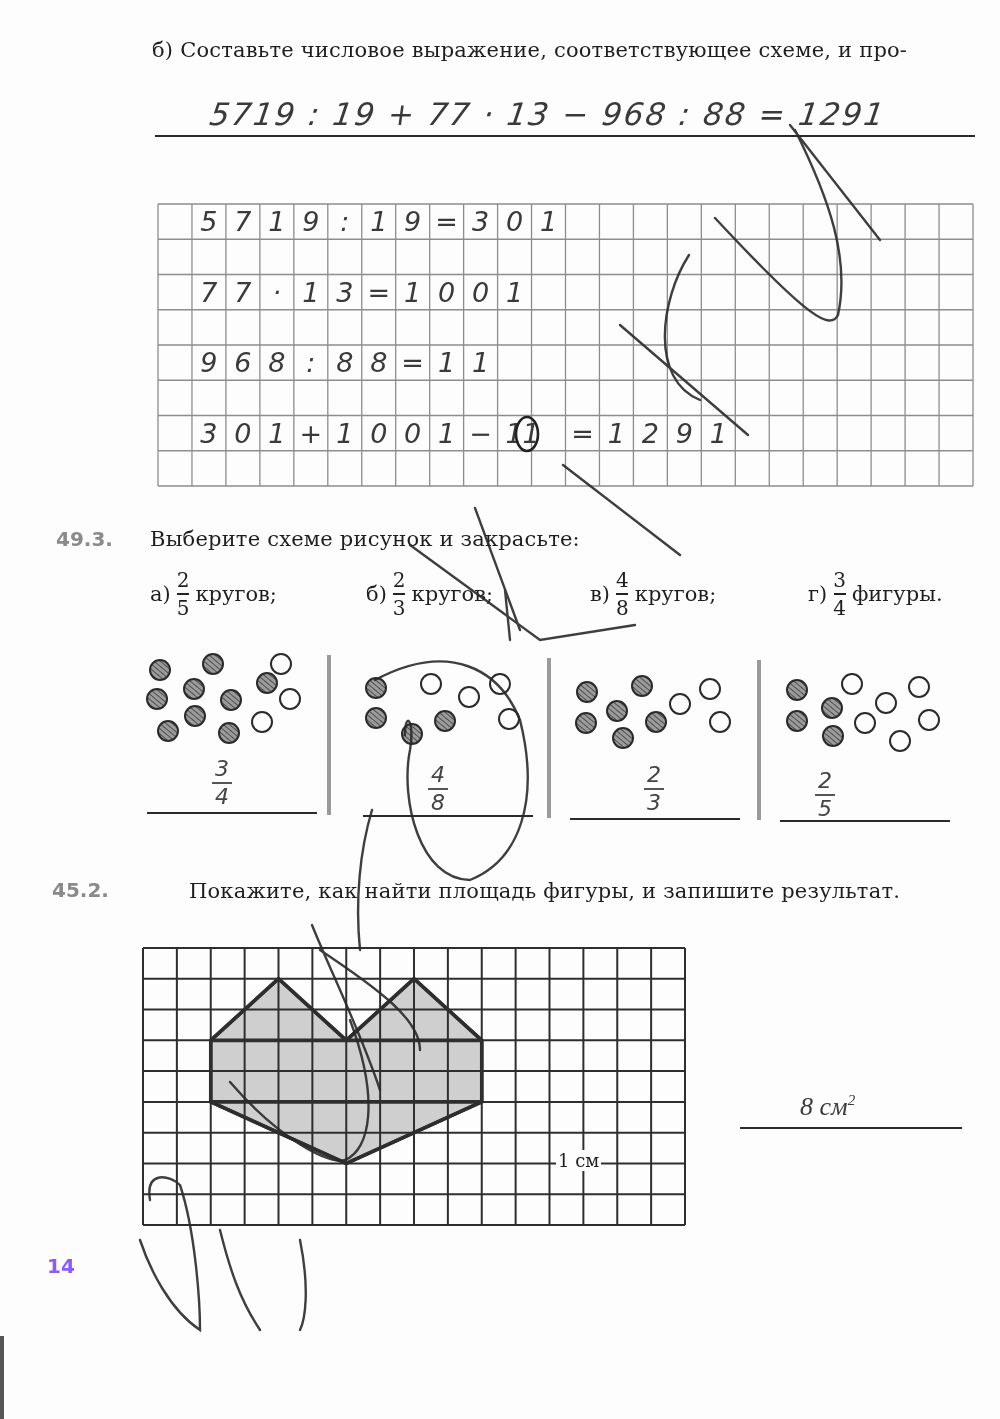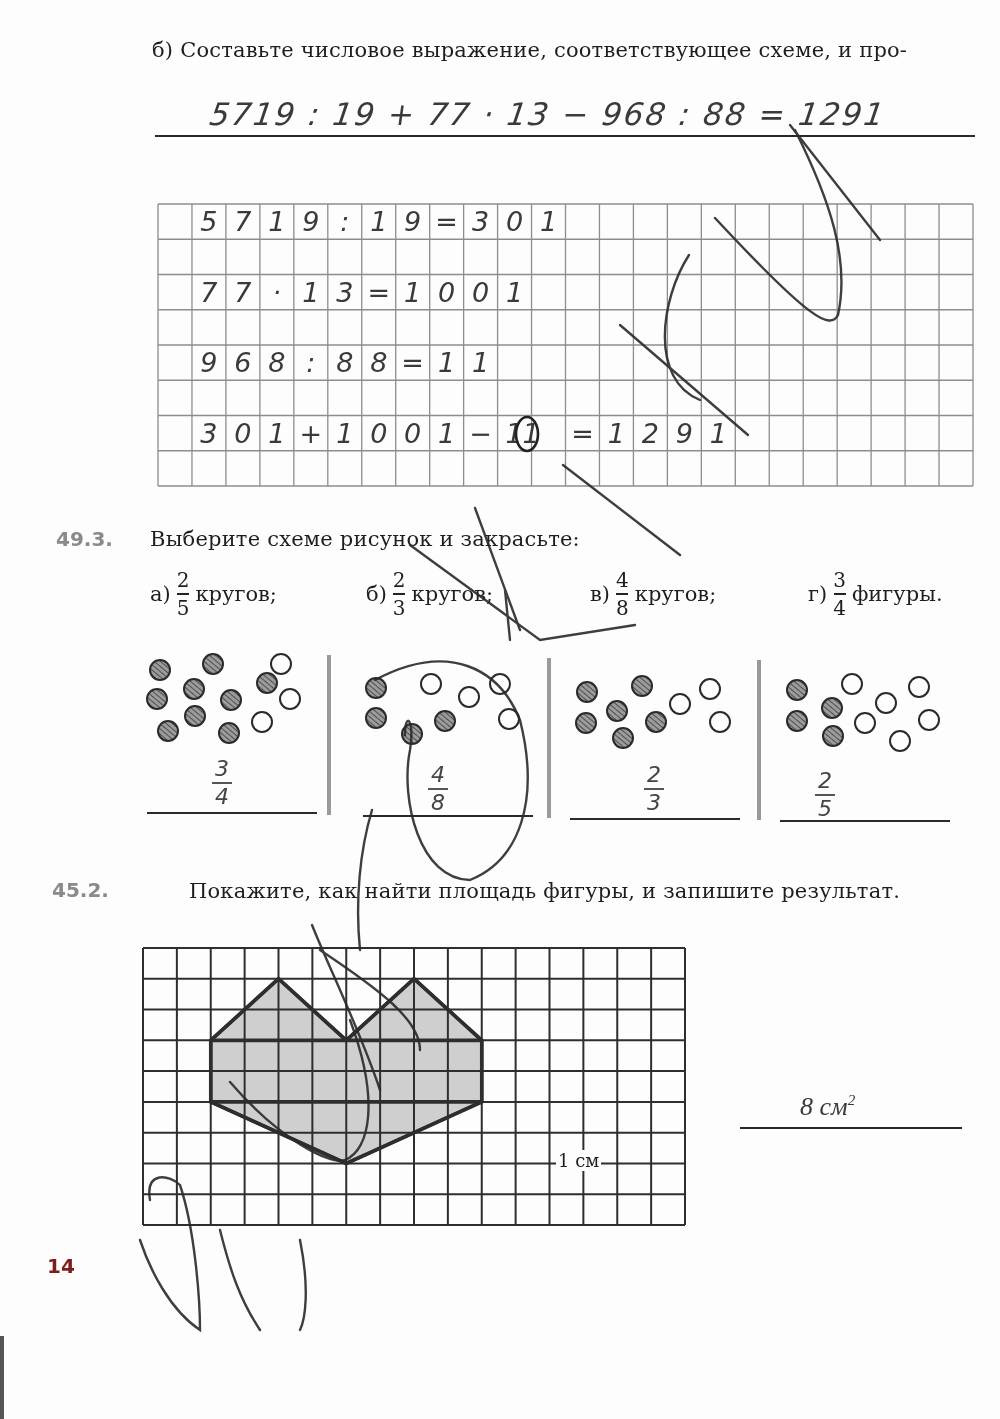--- a/index.html
+++ b/index.html
@@ -12,21 +12,21 @@
   .rule{position:absolute;height:2px;background:#2a2a2a;}
   .frac{display:inline-flex;flex-direction:column;align-items:center;vertical-align:middle;
         font-size:20px;line-height:20px;margin:0 6px;}
   .frac .bar{width:12px;height:1.5px;background:#222;margin:3px 0;}
   .opt{position:absolute;top:570px;font-size:21px;display:flex;align-items:center;}
   .panel-sep{position:absolute;width:4px;background:#9a9a9a;}
   .hw-frac{position:absolute;display:flex;flex-direction:column;align-items:center;
            font-family:"DejaVu Sans","Liberation Sans",sans-serif;font-style:italic;font-size:22px;line-height:22px;color:#444;}
   .hw-frac .bar{width:20px;height:1.5px;background:#555;margin:2px 0;}
   svg{position:absolute;overflow:visible;}
-  .page-num{font-family:"DejaVu Sans","Liberation Sans",sans-serif;font-weight:bold;font-size:20px;color:#7f1d1d;}
+  .page-num{font-family:"DejaVu Sans","Liberation Sans",sans-serif;font-weight:bold;font-size:20px;color:#8b5cf6;}
 </style>
 </head>
 <body>
 
 <div class="abs task-text" style="left:152px;top:36px;width:830px;">
   <div><span>б)</span> <span>Составьте числовое выражение, соответствующее схеме, и про-</span></div>
 </div>
 
 <div class="abs hw" style="left:210px;top:96px;font-size:31px;letter-spacing:2px;transform:skewX(-8deg);">5719 : 19 + 77 · 13 − 968 : 88 = 1291</div>
 <div class="rule" style="left:155px;top:135px;width:820px;"></div>

